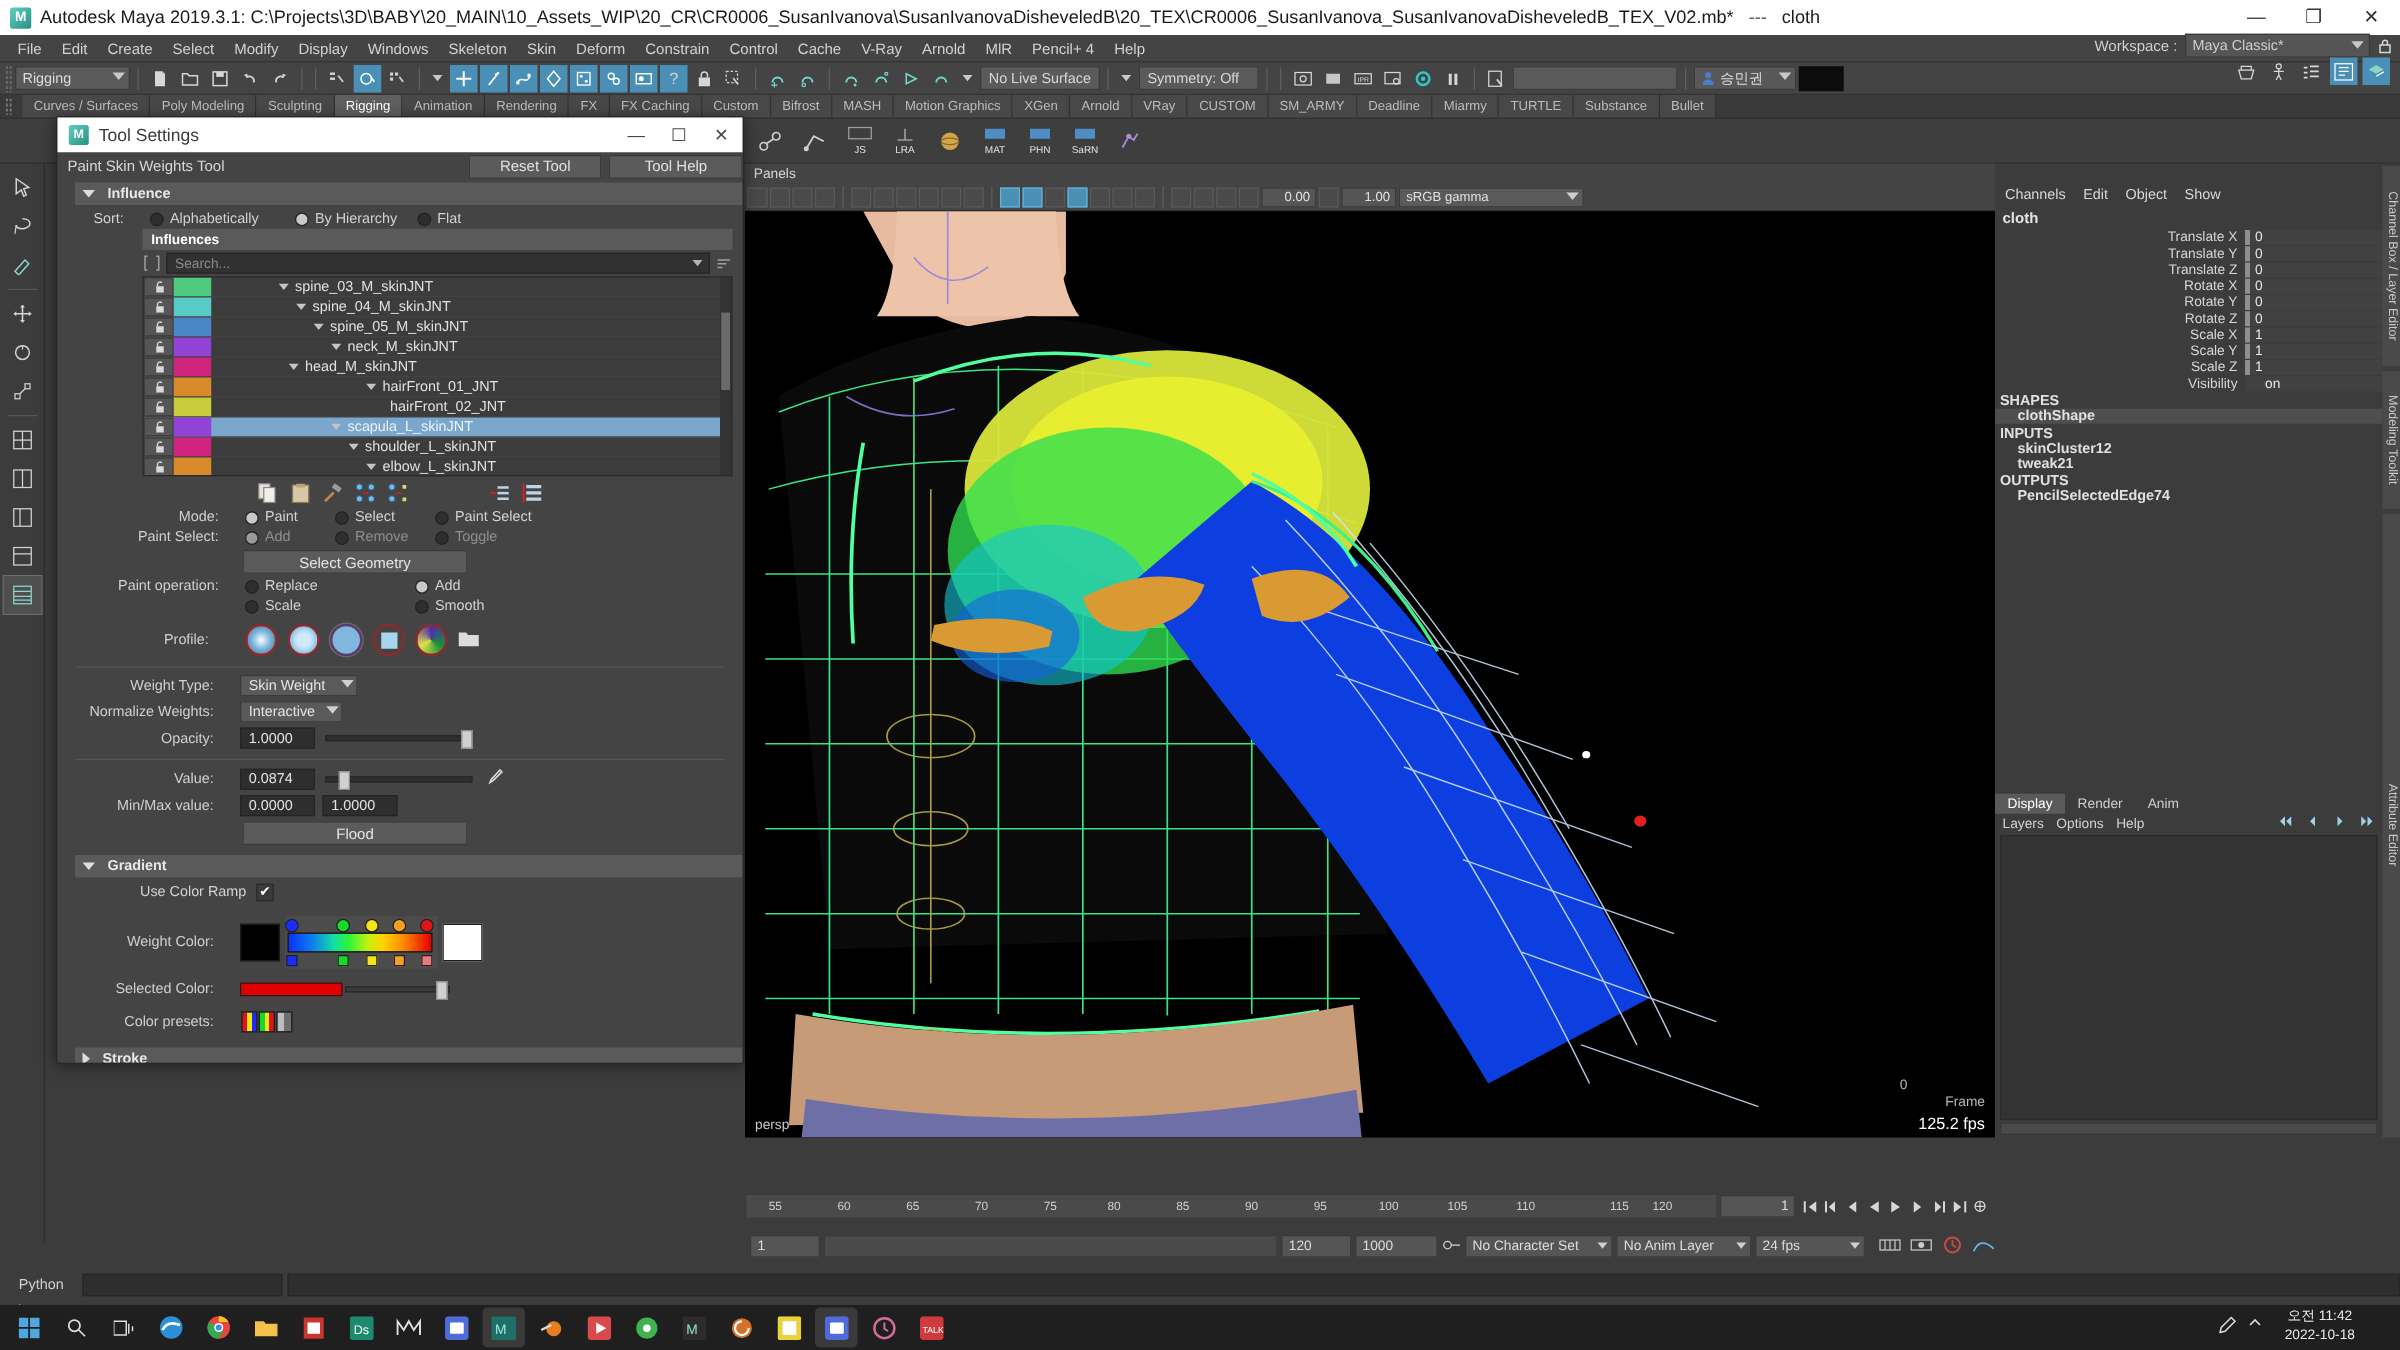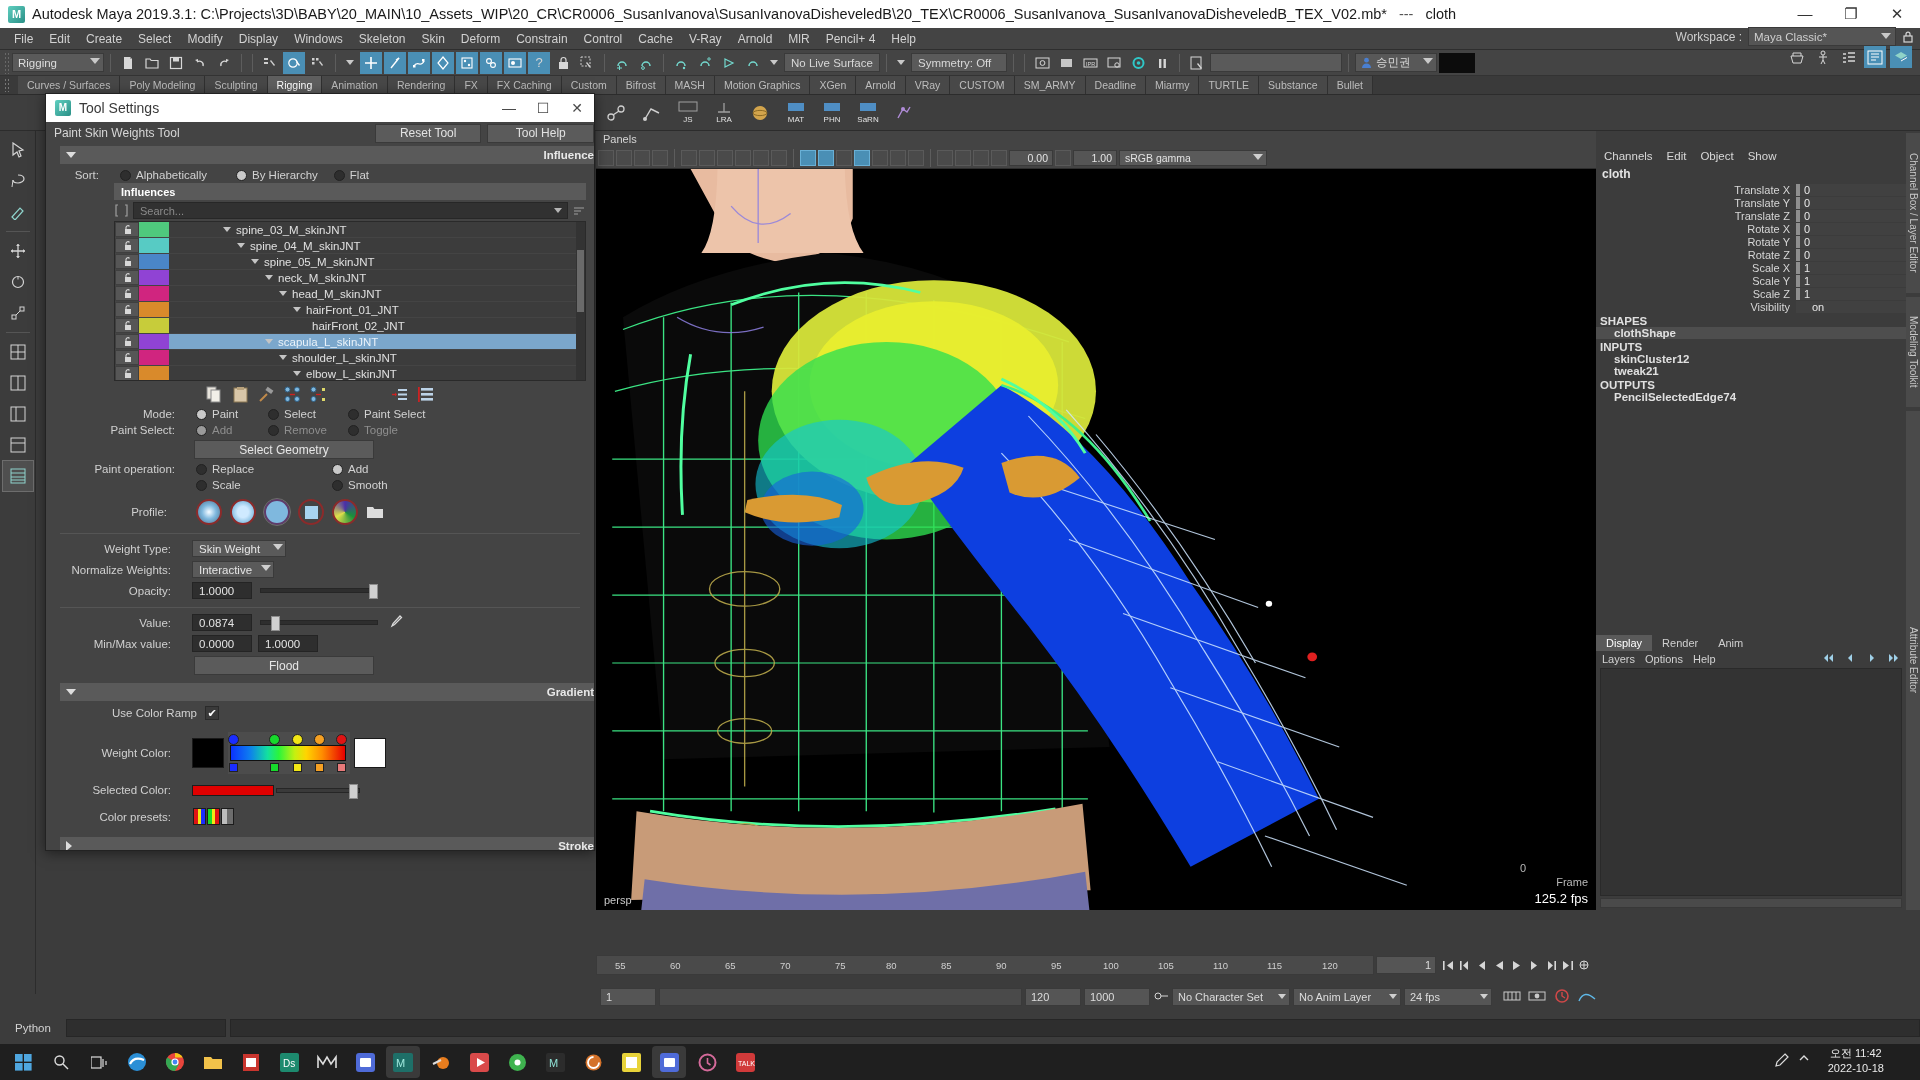--- a/index.html
+++ b/index.html
@@ -88,21 +88,21 @@
   #ts-title .sp { flex:1; }
   #ts-title .b { width:34px; text-align:center; font-size:14px; color:#4a4a4a; }
   #ts-sub { height:22px; display:flex; align-items:center; background:#444; flex:0 0 auto;
     padding-left:8px; gap:0; }
   #ts-sub .lbl { font-size:12px; color:#d7d7d7; }
   #ts-sub .btn { height:19px; background:#5b5b5b; border:1px solid #3a3a3a; color:#e2e2e2;
     font-size:12px; display:flex; align-items:center; justify-content:center; }
   #ts-body { flex:1 1 auto; overflow:hidden; background:#444; }
 
   .sec-hdr { height:18px; background:#5a5a5a; display:flex; align-items:center;
-    font-size:11.5px; font-weight:bold; color:#e8e8e8; padding-left:6px; margin:2px 0 0 14px;justify-content:space-between;}
+    font-size:11.5px; font-weight:bold; color:#e8e8e8; padding-left:6px; margin:2px 0 0 14px;}
   .sec-hdr .tri { border-left:5px solid transparent; border-right:5px solid transparent;
     border-top:6px solid #ddd; margin-right:10px; }
   .row { display:flex; align-items:center; font-size:11.5px; color:#d2d2d2; padding:2px 0; }
   .rlabel { text-align:right; padding-right:21px; color:#d0d0d0; }
   .radio { width:11px; height:11px; border-radius:50%; background:#2e2e2e;
     border:1px solid #222; margin-right:5px; flex:0 0 auto; }
   .radio.on { background:#c9c9c9; }
   .dim { color:#8e8e8e; }
   .dim .radio.on { background:#9a9a9a; }
 
@@ -806,21 +806,21 @@
           </span>
       </div>
       <div class="irow">
         <span class="ilock">
           <svg width="13" height="11" viewBox="0 0 13 11">
               <rect x="4" y="5" width="6" height="5" fill="#d8d8d8"></rect>
               <path d="M5 5V3.3a2 2 0 013.5-1" fill="none" stroke="#d8d8d8" stroke-width="1.1"></path>
             </svg>
           </span>
         <span class="iswatch" style="background:#d0257f"></span>
-        <span class="iname" style="padding-left:110px">
+        <span class="iname" style="padding-left:62px">
           <span class="tri-s"></span>
           <span>head_M_skinJNT</span>
           </span>
       </div>
       <div class="irow">
         <span class="ilock">
           <svg width="13" height="11" viewBox="0 0 13 11">
               <rect x="4" y="5" width="6" height="5" fill="#d8d8d8"></rect>
               <path d="M5 5V3.3a2 2 0 013.5-1" fill="none" stroke="#d8d8d8" stroke-width="1.1"></path>
             </svg>
@@ -1323,21 +1323,21 @@
     <span class="tick" style="left:128px">65</span>
     <span class="tick" style="left:183px">70</span>
     <span class="tick" style="left:238px">75</span>
     <span class="tick" style="left:289px">80</span>
     <span class="tick" style="left:344px">85</span>
     <span class="tick" style="left:399px">90</span>
     <span class="tick" style="left:454px">95</span>
     <span class="tick" style="left:506px">100</span>
     <span class="tick" style="left:561px">105</span>
     <span class="tick" style="left:616px">110</span>
-    <span class="tick" style="left:670px">115</span>
+    <span class="tick" style="left:691px">115</span>
     <span class="tick" style="left:725px">120</span>
   </div>
   <div id="tsfield">1</div>
   <div id="transport">
     <span class="tp">
       <svg width="13" height="11" viewBox="0 0 13 11">
           <rect x="1" y="1" width="1.6" height="9" fill="#d6d6d6"></rect>
           <path d="M11 1L5 5.5 11 10z" fill="#d6d6d6"></path>
         </svg>
       </span>

